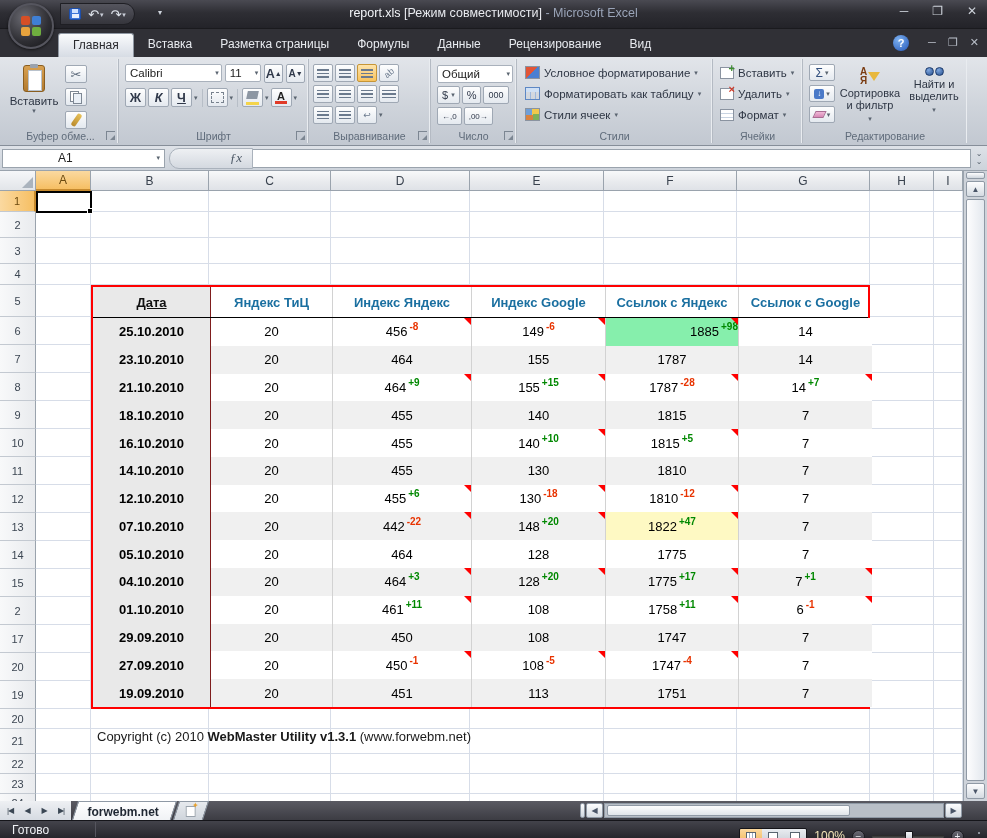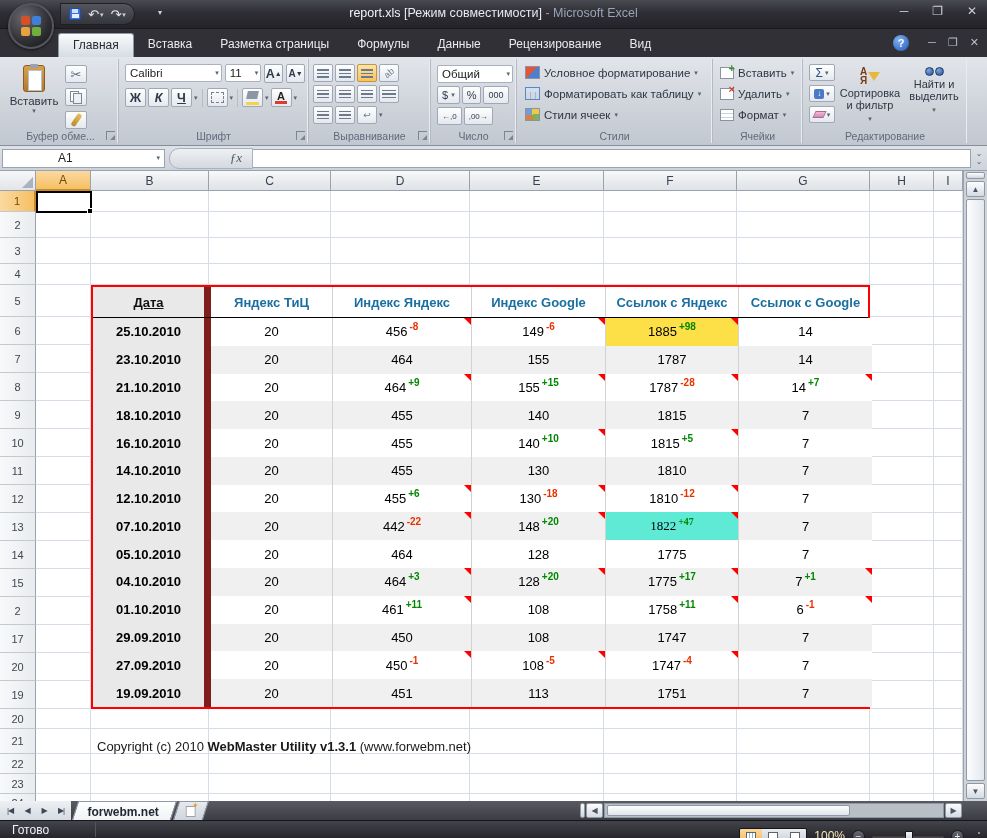--- a/index.html
+++ b/index.html
@@ -155,26 +155,26 @@
   .infobox{position:absolute;left:91px;top:41px;width:779px;height:52px;background:#fff;border:1px solid #2a7090;
     font-size:13px;color:#1a1a1a;padding:4px 8px;}
   .infobox .l2{margin-top:9px;}
   .link{color:#0a55c8;text-decoration:underline;}
   .rtable{position:absolute;left:91px;top:114px;width:779px;height:424px;border:2px solid #ff0000;background:#fff;
     display:flex;flex-direction:column;font-size:13px;}
   .rtr{display:flex;flex:1;}
   .rtr.hdr{flex:0 0 31px;border-bottom:1px solid #000;}
   .tc{display:flex;align-items:center;justify-content:center;position:relative;border-right:1px solid #d2d2d2;}
   .tc:last-child{border-right:none;}
-  .tc.datec{background:#e9e9e9;font-weight:bold;border-right:7px solid #7f1d1d;}
+  .tc.datec{background:#e9e9e9;font-weight:bold;border-right:1px solid #7f1d1d;}
   .rtr.hdr .tc{font-weight:bold;font-size:13px;}
   .rtr.hdr .datec{text-decoration:underline;color:#111;}
   .sup{font-size:10px;font-weight:bold;position:relative;top:-5px;margin-left:2px;}
   .cmt{position:absolute;right:0;top:0;width:0;height:0;border-top:7px solid #f00;border-left:7px solid transparent;}
-  .copyright{position:absolute;left:97px;top:558px;height:25px;display:flex;align-items:flex-end;font-size:13px;color:#1a1a1a;white-space:pre;}
+  .copyright{position:absolute;left:97px;top:558px;height:25px;display:flex;align-items:flex-start;font-size:13px;color:#1a1a1a;white-space:pre;}
   .vscroll{position:absolute;right:0;top:0;width:24px;height:630px;background:#ced3da;border-left:1px solid #9aa3ad;}
   .vs-split{position:absolute;left:2px;top:1px;right:2px;height:7px;background:linear-gradient(#fdfdfe,#cfd6de);border:1px solid #8f99a5;border-radius:2px;}
   .vs-up,.vs-dn{position:absolute;left:2px;right:2px;height:16px;background:linear-gradient(#fdfdfe,#d5dbe2);
     border:1px solid #8f99a5;border-radius:2px;color:#4a5568;font-size:8px;display:flex;align-items:center;justify-content:center;}
   .vs-up{top:10px;} .vs-dn{bottom:2px;}
   .vs-thumb{position:absolute;left:2px;right:2px;top:28px;bottom:20px;background:linear-gradient(90deg,#fdfdfe,#e3e8ee);
     border:1px solid #8f99a5;border-radius:2px;}
 
   
   .tabsrow{position:absolute;left:0;top:801px;width:987px;height:19px;background:linear-gradient(#5a5a62,#3c3c43);display:flex;align-items:stretch;}
@@ -590,21 +590,21 @@
           <div class="tc " style="flex: 0 0 139px; background: rgb(255, 255, 255);">
             <span>456</span>
             <span class="sup" style="color: rgb(232, 51, 0);">-8</span>
             <div class="cmt"></div>
           </div>
           <div class="tc " style="flex: 0 0 134px; background: rgb(255, 255, 255);">
             <span>149</span>
             <span class="sup" style="color: rgb(232, 51, 0);">-6</span>
             <div class="cmt"></div>
           </div>
-          <div class="tc " style="flex: 0 0 133px; background: #fde047;">
+          <div class="tc " style="flex: 0 0 133px; background: #86efac; justify-content: flex-end;">
             <span>1885</span>
             <span class="sup" style="color: rgb(0, 136, 0);">+98</span>
             <div class="cmt"></div>
           </div>
           <div class="tc " style="flex: 0 0 133px; background: rgb(255, 255, 255);">
             <span>14</span>
           </div>
         </div>
         <div class="rtr">
           <div class="tc datec" style="flex: 0 0 118px;">23.10.2010</div>
@@ -740,21 +740,21 @@
           <div class="tc " style="flex: 0 0 139px; background: rgb(240, 240, 240);">
             <span>442</span>
             <span class="sup" style="color: rgb(232, 51, 0);">-22</span>
             <div class="cmt"></div>
           </div>
           <div class="tc " style="flex: 0 0 134px; background: rgb(240, 240, 240);">
             <span>148</span>
             <span class="sup" style="color: rgb(0, 136, 0);">+20</span>
             <div class="cmt"></div>
           </div>
-          <div class="tc " style="flex: 0 0 133px; background: #5eead4; font-family: Liberation Serif, serif;">
+          <div class="tc " style="flex: 0 0 133px; background: #fef9c3;">
             <span>1822</span>
             <span class="sup" style="color: rgb(0, 136, 0);">+47</span>
             <div class="cmt"></div>
           </div>
           <div class="tc " style="flex: 0 0 133px; background: rgb(240, 240, 240);">
             <span>7</span>
           </div>
         </div>
         <div class="rtr">
           <div class="tc datec" style="flex: 0 0 118px;">05.10.2010</div>

